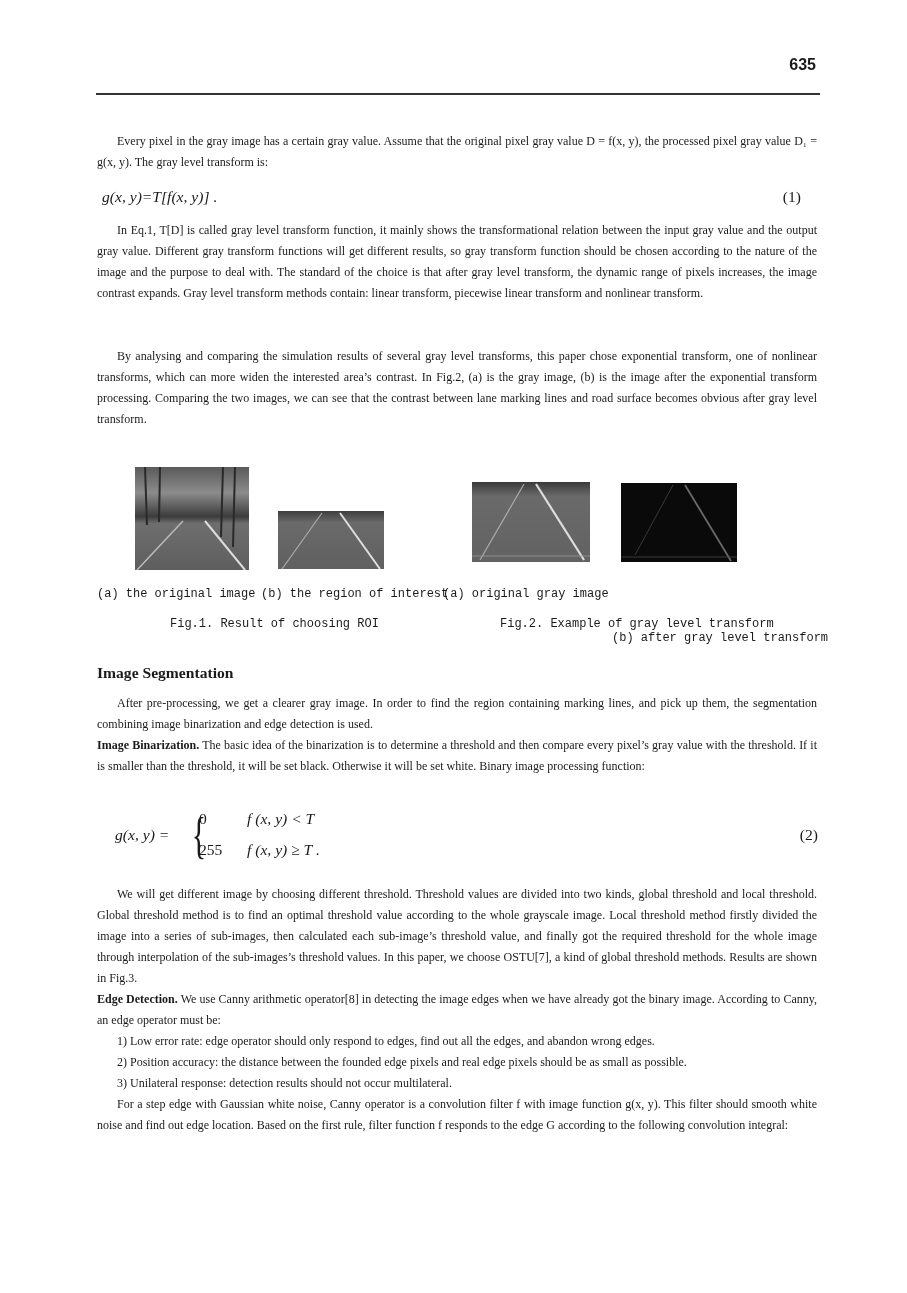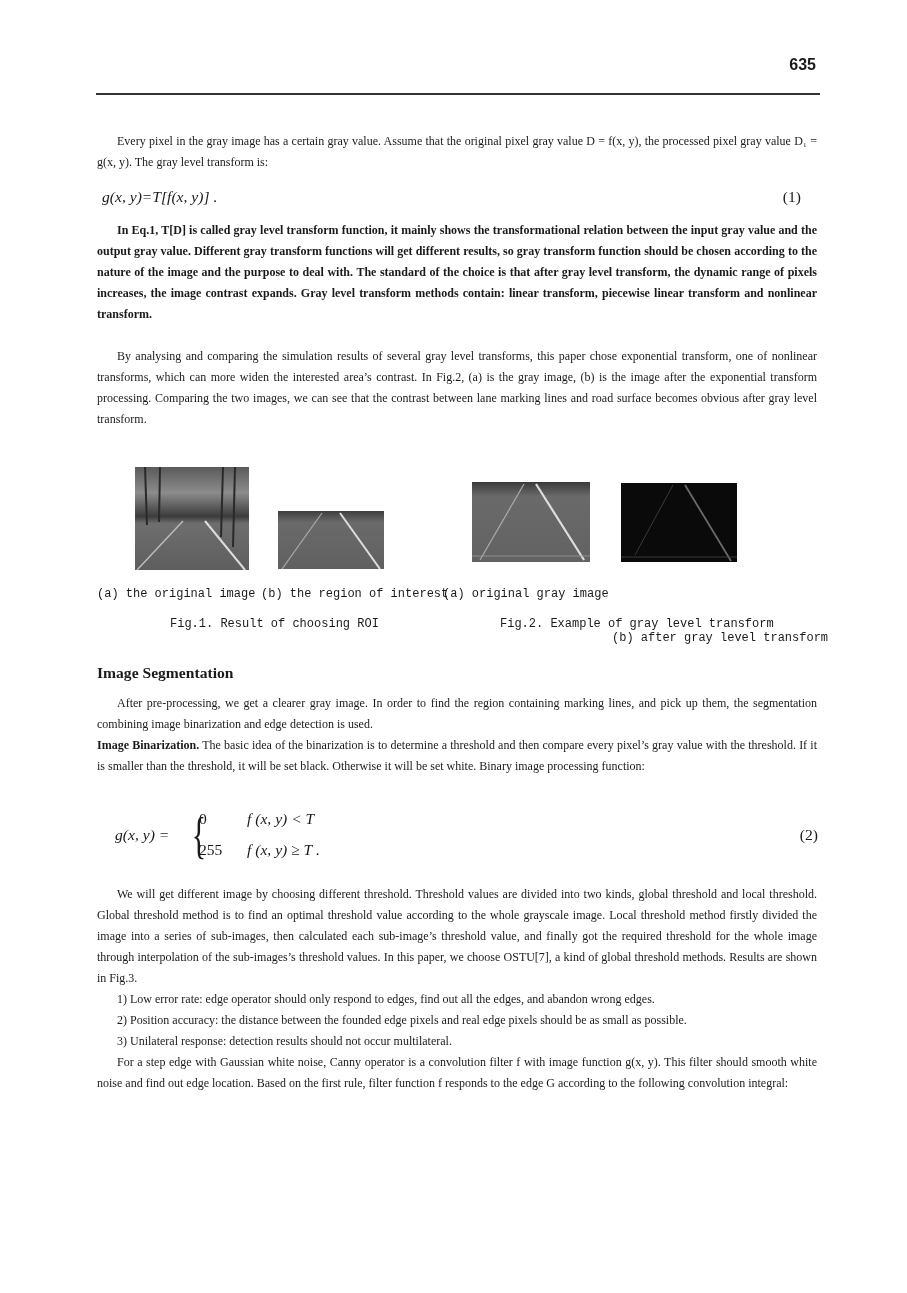--- a/index.html
+++ b/index.html
@@ -42,21 +42,21 @@
 
 <div class="text" style="top:131px;">
   <p>Every pixel in the gray image has a certain gray value. Assume that the original pixel gray value D = f(x, y), the processed pixel gray value D₁ = g(x, y). The gray level transform is:</p>
 </div>
 
 <div class="eq" style="top:188px; left:102px; width:699px;">
   <span>g(x, y)=T[f(x, y)] .</span>
   <span class="num">(1)</span>
 </div>
 
-<div class="text" style="top:220px;font-weight:bold;">
+<div class="text" style="top:220px;">
   <p>In Eq.1, T[D] is called gray level transform function, it mainly shows the transformational relation between the input gray value and the output gray value. Different gray transform functions will get different results, so gray transform function should be chosen according to the nature of the image and the purpose to deal with. The standard of the choice is that after gray level transform, the dynamic range of pixels increases, the image contrast expands. Gray level transform methods contain: linear transform, piecewise linear transform and nonlinear transform.</p>
 </div>
 
 <div class="text" style="top:346px;">
   <p>By analysing and comparing the simulation results of several gray level transforms, this paper chose exponential transform, one of  nonlinear transforms, which can more widen the interested area’s contrast. In Fig.2, (a) is the gray image, (b) is the image after the exponential transform processing. Comparing the two images, we can see that the contrast between lane marking lines and road surface becomes obvious after gray level transform.</p>
 </div>
 
 <div class="img" style="left:135px; top:467px; width:114px; height:103px;
             background: linear-gradient(to bottom, #5a5a5a 0%, #8c8c8c 25%, #3c3c3c 48%, #6e6e6e 55%, #5e5e5e 100%);">
   <svg width="114" height="103">
@@ -115,17 +115,18 @@
     <span class="c1">0</span><i>f (x, y) &lt; T</i>
   </div>
   <div class="r2">
     <span class="c1">255</span><i>f (x, y) ≥ T .</i>
   </div>
   <span class="num">(2)</span>
 </div>
 
 <div class="text" style="top:884px;">
   <p>We will get different image by choosing different threshold. Threshold values are divided into two kinds, global threshold and local threshold. Global threshold method is to find an optimal threshold value according to the whole grayscale image. Local threshold method firstly divided the image into a series of sub-images, then calculated each sub-image’s threshold value, and finally got the required threshold for the whole image through interpolation of the sub-images’s threshold values. In this paper, we choose OSTU[7], a kind of global threshold methods. Results are shown in Fig.3.</p>
+  <p class="noindent"><b>Edge Detection.</b><span> We use Canny arithmetic operator[8] in detecting the image edges when we have already got the binary image. According to Canny, an edge operator must be:</span></p>
   <p>1) Low error rate: edge operator should only respond to edges, find out all the edges, and abandon wrong edges.</p>
   <p>2) Position accuracy: the distance between the founded edge pixels and real edge pixels should be as small as possible.</p>
   <p>3) Unilateral response: detection results should not occur multilateral.</p>
   <p>For a step edge with Gaussian white noise, Canny operator is a convolution filter f with image function g(x, y). This filter should smooth white noise and find out edge location. Based on the first rule, filter function f responds to the edge G according to the following convolution integral:</p>
 </div>
 
 </body></html>

